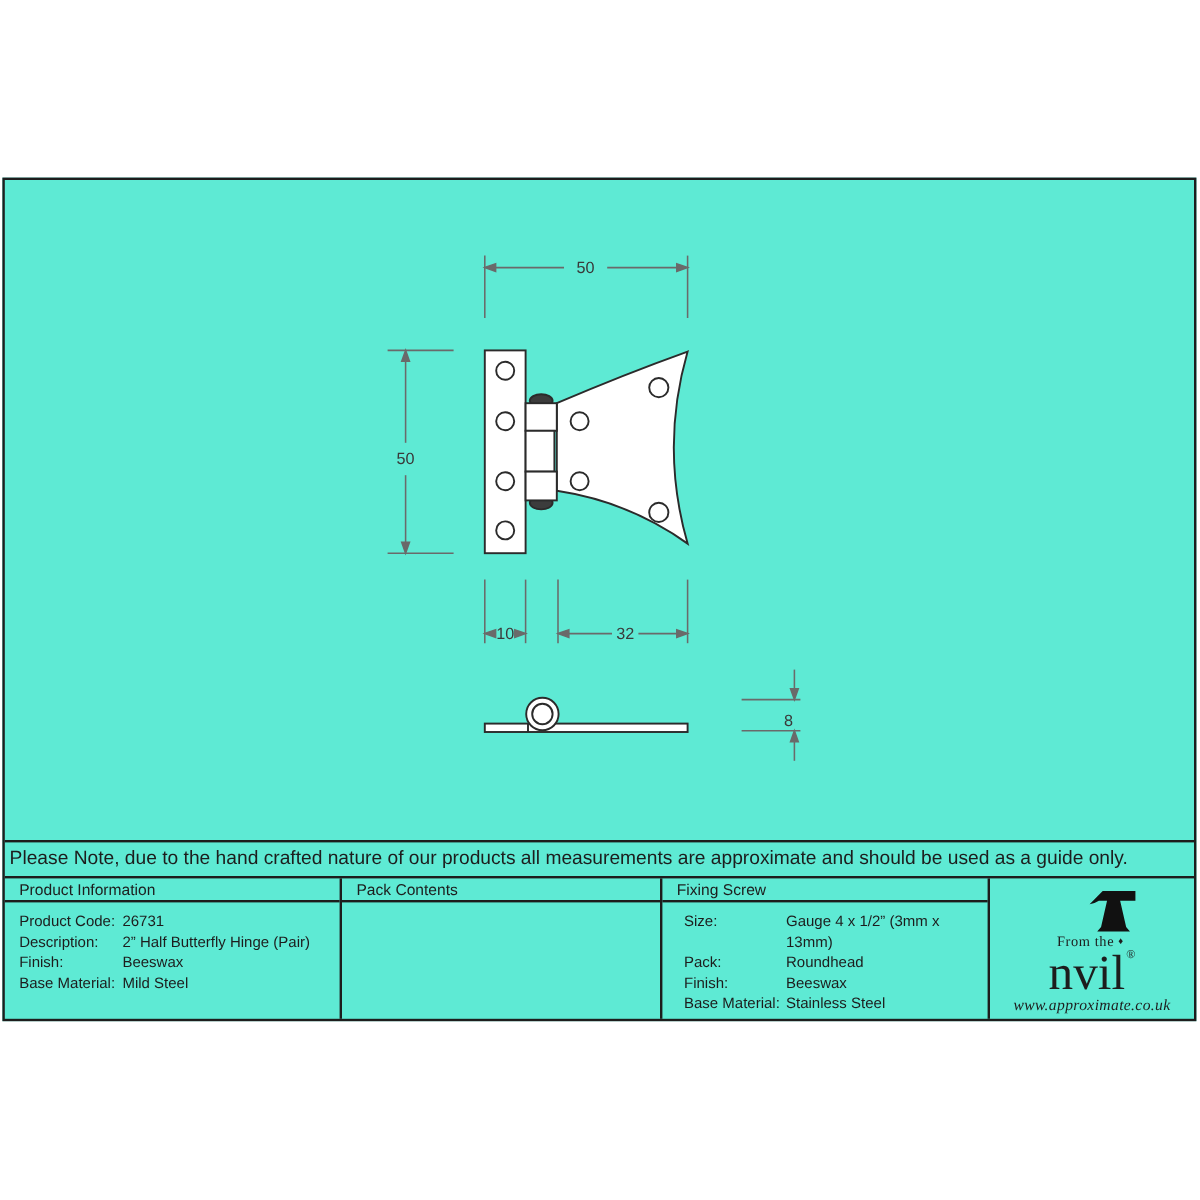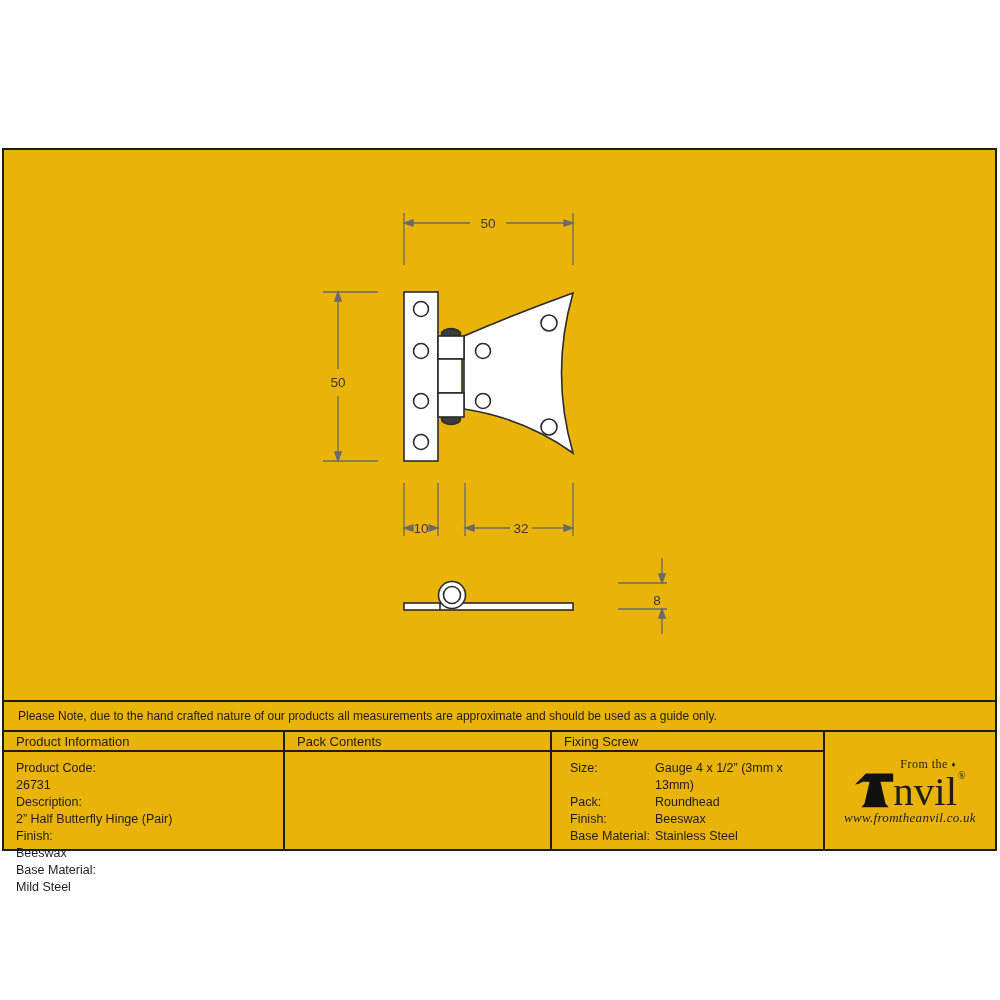--- a/index.html
+++ b/index.html
@@ -1,51 +1,51 @@
 <!DOCTYPE html>
 <html><head>
 <meta charset="utf-8">
 <style>
   html,body{margin:0;padding:0;background:#fff;}
   body{width:1000px;height:1000px;position:relative;font-family:"Liberation Sans",sans-serif;color:#1d1d1d;}
   .sheet-frame{
     position:absolute;left:2px;top:148px;width:995px;height:703px;
     border:2px solid #1d1d1d;box-sizing:border-box;
-    display:flex;flex-direction:column;background:#eab308;
+    display:flex;flex-direction:column;background:#5eead4;
   }
   .draw-area{flex:1;position:relative;overflow:hidden;}
   .draw-area svg{position:absolute;left:0;top:0;}
 
   .note-row{
     height:28px;border-top:2px solid #1d1d1d;border-bottom:2px solid #1d1d1d;
-    display:flex;align-items:center;padding-left:14px;font-size:12px;flex:none;
+    display:flex;align-items:center;padding-left:4px;font-size:16px;flex:none;
   }
 
   .spec-table{flex:none;height:117px;display:flex;flex-direction:row;}
   .col{box-sizing:border-box;display:flex;flex-direction:column;}
   .col.bordered{border-right:2px solid #1d1d1d;}
   .col-1{width:281px;}
   .col-2{width:267px;}
   .col-3{width:273px;}
   .col-4{flex:1;align-items:center;justify-content:center;}
   .col-head{
     height:18px;border-bottom:2px solid #1d1d1d;display:flex;align-items:center;
     padding-left:12px;font-size:13px;flex:none;
   }
   .col-body{flex:1;padding-top:8px;font-size:12.5px;line-height:17px;}
   .kv{display:flex;}
-  .col-1 .kv{padding-left:12px;flex-direction:column;}
+  .col-1 .kv{padding-left:12px;}
   .col-1 .k{width:86px;flex:none;}
   .col-3 .kv{padding-left:18px;}
   .col-3 .k{width:85px;flex:none;}
   .col-2 .col-body{padding-left:13px;}
 
   
   .logo{display:flex;flex-direction:column;align-items:center;margin-top:2px;}
-  .logo-main{display:flex;flex-direction:row;align-items:flex-end;position:relative;}
+  .logo-main{display:flex;flex-direction:column;align-items:flex-end;position:relative;}
   .anvil-svg{width:42px;height:40px;margin-right:-3px;flex:none;}
   .logo-right{position:relative;padding-top:12px;}
   .from-the{
     position:absolute;top:-1px;left:7px;font-family:"Liberation Serif",serif;
     font-size:12px;white-space:nowrap;letter-spacing:.5px;
   }
   .diamond{font-size:8px;vertical-align:1px;}
   .nvil{
     font-family:"Liberation Serif",serif;font-size:41px;line-height:34px;
     letter-spacing:0px;
@@ -195,18 +195,18 @@
       <div class="logo">
         <div class="logo-main">
           <svg class="anvil-svg" viewBox="0 0 44 44">
             <path fill="#111" d="M0,17 L12,5 L42,5 L42,14 L28,14 L33.5,38 L37,42 L7,42 L10.5,38 L16,14 L8.5,14 Q4,17 0,17 Z"></path>
           </svg>
           <div class="logo-right">
             <span class="from-the"><span>From the</span> <span class="diamond">♦</span></span>
             <span class="nvil">nvil</span><span class="reg">®</span>
           </div>
         </div>
-        <div class="logo-url">www.fromtheanvil.co.uk</div>
+        <div class="logo-url">www.approximate.co.uk</div>
       </div>
     </div>
 
   </div>
 </div>
 
 </body></html>

